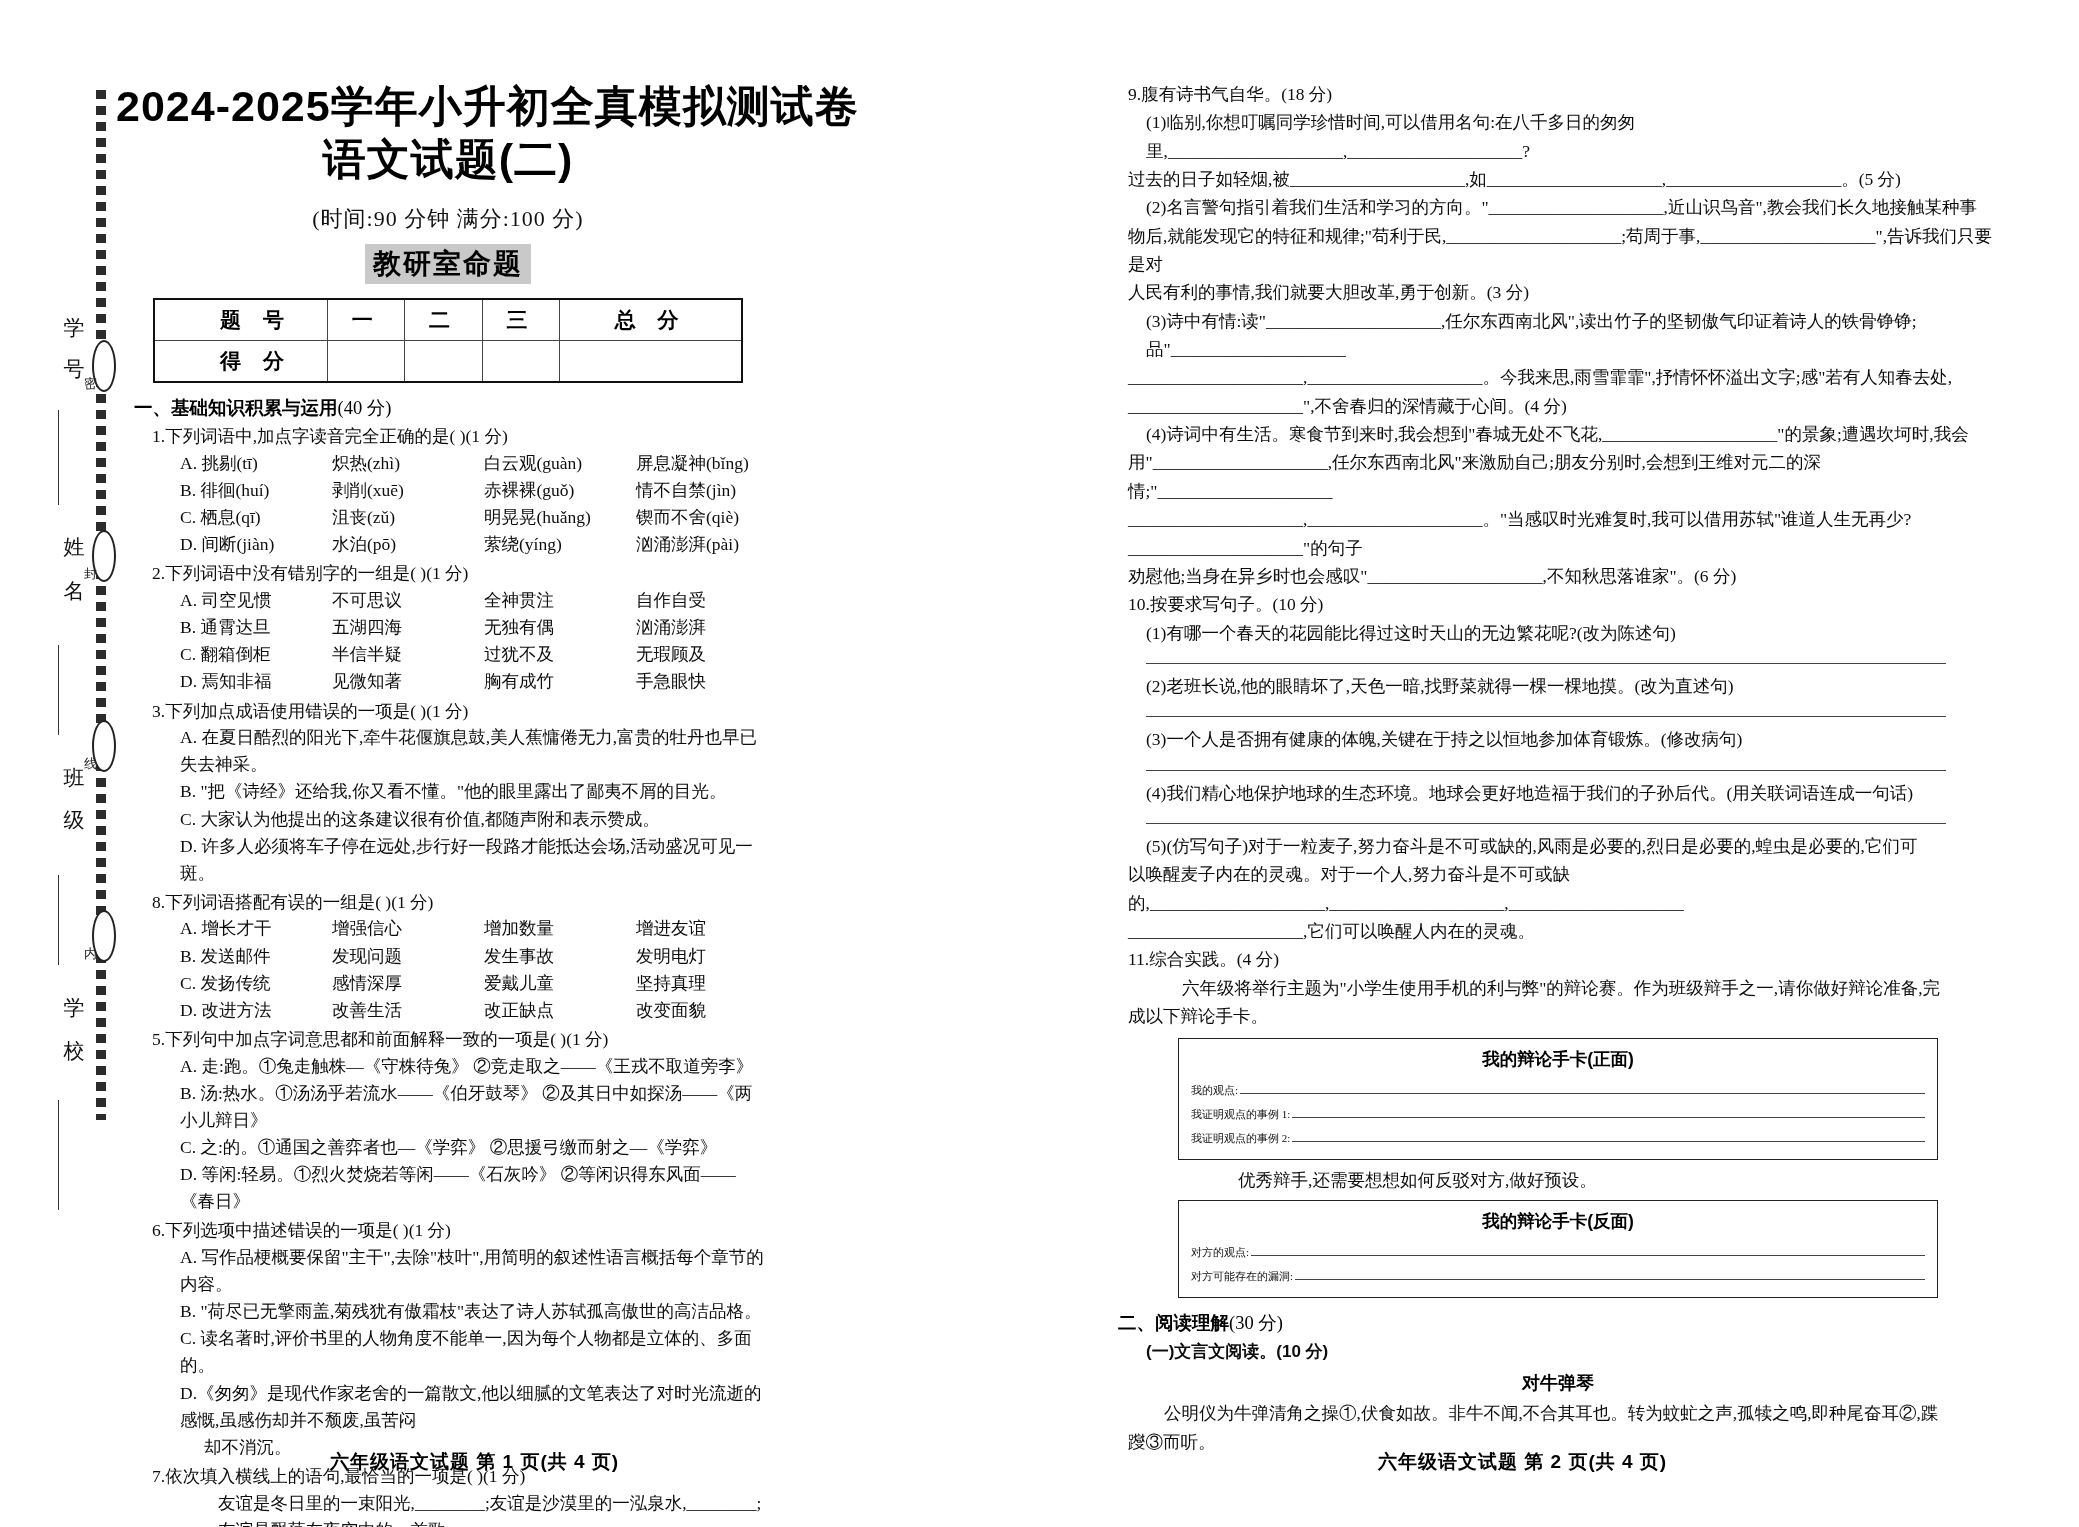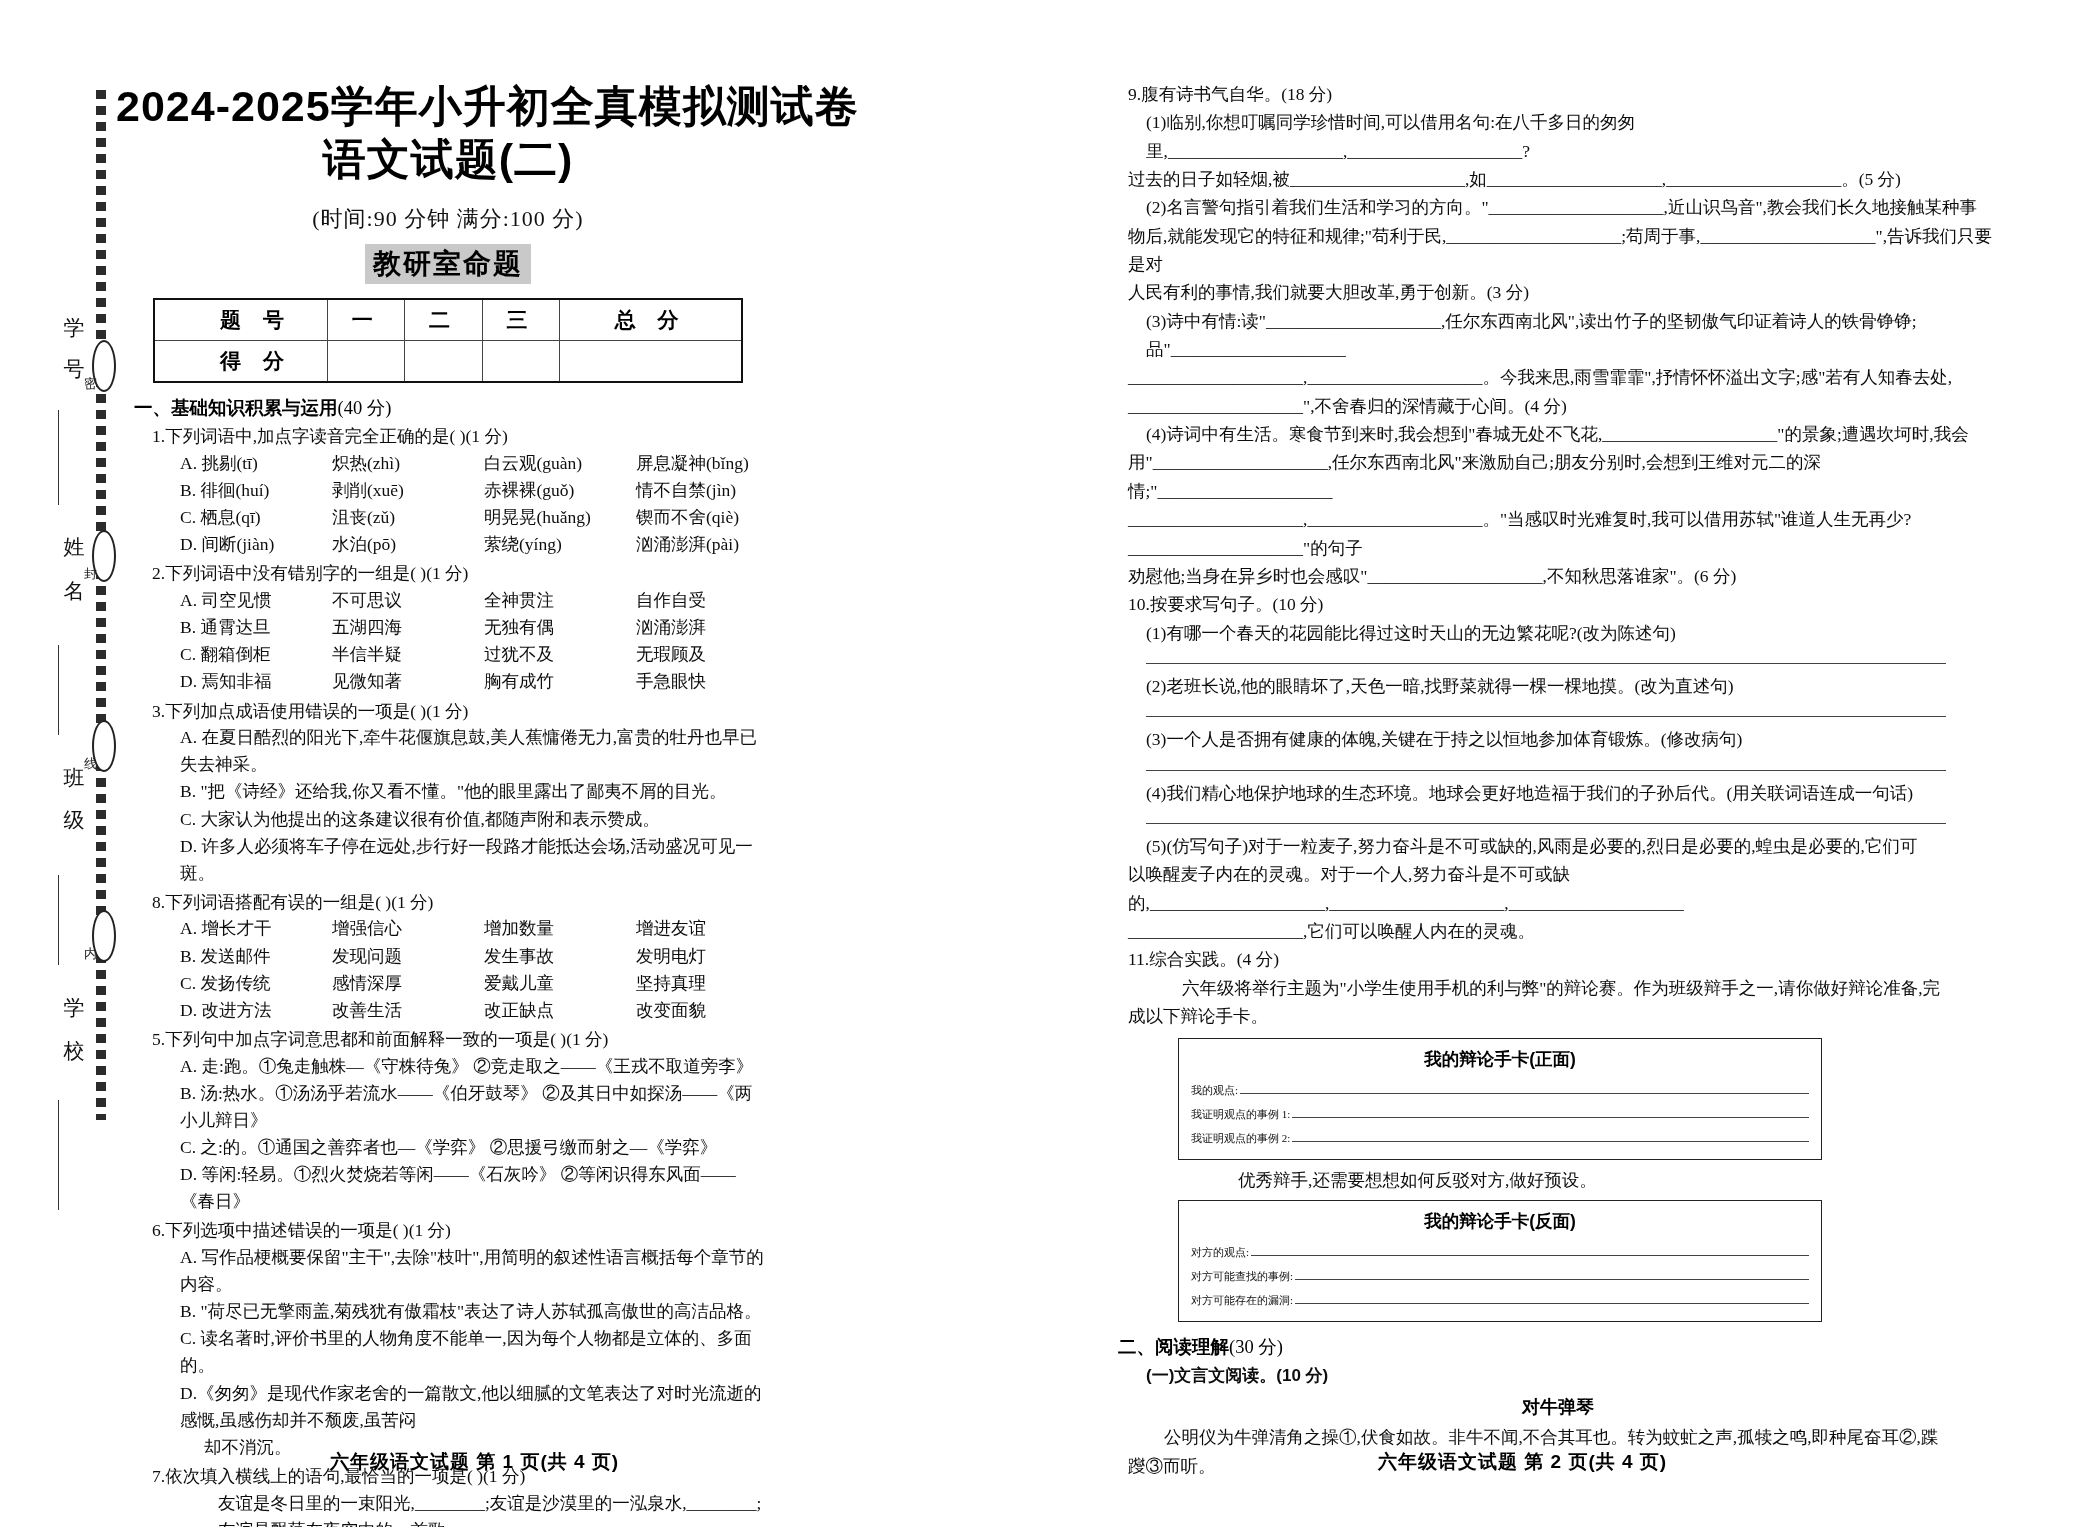--- a/index.html
+++ b/index.html
@@ -85,21 +85,21 @@
   .line{font-size:17.5px;line-height:1.55;margin-left:52px;color:#0d0d0d;}
 
   
   .rq{font-size:17.5px;line-height:1.62;color:#0d0d0d;margin-left:10px;}
   .rsub{font-size:17.5px;line-height:1.62;color:#0d0d0d;margin-left:28px;}
   .rsub2{font-size:17.5px;line-height:1.62;color:#0d0d0d;margin-left:10px;}
   .answerline{border-bottom:1px solid #444;height:0;margin:16px 0 8px 28px;width:800px;}
 
   
   .card{
-    border:1.5px solid #222;margin:8px 0 0 60px;width:644px;padding:6px 12px 10px 12px;
+    border:1.5px solid #222;margin:8px 0 0 60px;width:760px;padding:6px 12px 10px 12px;
     box-sizing:border-box;
   }
   .card .chd{
     text-align:center;font-family:"Liberation Sans","DejaVu Sans",sans-serif;
     font-weight:bold;font-size:17.5px;margin:2px 0 6px 0;color:#000;
   }
   .card .crow{
     font-size:11px;line-height:1.9;white-space:nowrap;color:#0d0d0d;display:flex;align-items:baseline;
   }
   .card .crow .lab{flex:0 0 auto;}
@@ -333,24 +333,20 @@
 
     <div class="cardnote">优秀辩手,还需要想想如何反驳对方,做好预设。</div>
 
     <div class="card">
       <div class="chd">我的辩论手卡(反面)</div>
       <div class="crow">
           <span class="lab">对方的观点:</span>
           <span class="fill"></span>
         </div>
       <div class="crow">
-          <span class="lab">对方可能查找的事例:</span>
-          <span class="fill"></span>
-        </div>
-      <div class="crow">
           <span class="lab">对方可能存在的漏洞:</span>
           <span class="fill"></span>
         </div>
     </div>
 
     <div class="sec" style="margin-left:0;">
       <span>二、阅读理解</span><span class="pts">(30 分)</span>
     </div>
     <div class="rq" style="margin-left:28px;font-weight:bold;font-family:'Liberation Sans',sans-serif;font-size:17px;">(一)文言文阅读。(10 分)</div>
 

